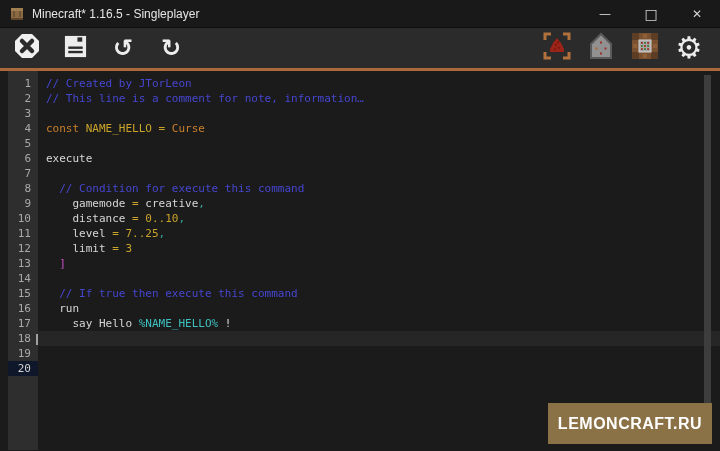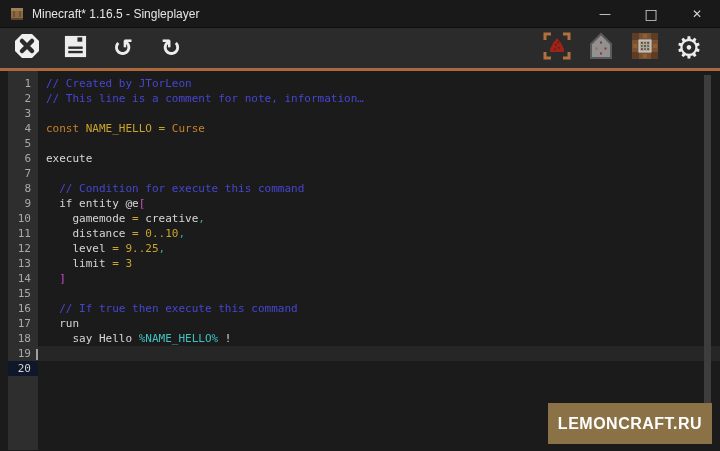--- a/index.html
+++ b/index.html
@@ -202,24 +202,23 @@
     </div>
   <div class="code-lines">
       <div class="code-row"><span style="color: rgb(70, 70, 210);">// Created by JTorLeon</span></div>
       <div class="code-row"><span style="color: rgb(70, 70, 210);">// This line is a comment for note, information…</span></div>
       <div class="code-row"></div>
       <div class="code-row"><span style="color: rgb(201, 128, 43);">const </span><span style="color: rgb(201, 164, 42);">NAME_HELLO</span><span style="color: rgb(214, 214, 214);"> </span><span style="color: rgb(201, 164, 42);">=</span><span style="color: rgb(214, 214, 214);"> </span><span style="color: rgb(201, 128, 43);">Curse</span></div>
       <div class="code-row"></div>
       <div class="code-row"><span style="color: rgb(214, 214, 214);">execute</span></div>
       <div class="code-row"></div>
       <div class="code-row"><span style="color: rgb(214, 214, 214);">  </span><span style="color: rgb(70, 70, 210);">// Condition for execute this command</span></div>
-      <div class="code-row"><span style="color: rgb(214, 214, 214);">  if entity @e</span><span style="color: rgb(201, 79, 201);">[</span></div>
       <div class="code-row"><span style="color: rgb(214, 214, 214);">    gamemode </span><span style="color: rgb(201, 164, 42);">=</span><span style="color: rgb(214, 214, 214);"> creative</span><span style="color: rgb(53, 167, 155);">,</span></div>
       <div class="code-row"><span style="color: rgb(214, 214, 214);">    distance </span><span style="color: rgb(201, 164, 42);">=</span><span style="color: rgb(214, 214, 214);"> </span><span style="color: rgb(201, 164, 42);">0..10</span><span style="color: rgb(53, 167, 155);">,</span></div>
-      <div class="code-row"><span style="color: rgb(214, 214, 214);">    level </span><span style="color: rgb(201, 164, 42);">=</span><span style="color: rgb(214, 214, 214);"> </span><span style="color: rgb(201, 164, 42);">9..25</span><span style="color: rgb(53, 167, 155);">,</span></div>
+      <div class="code-row"><span style="color: rgb(214, 214, 214);">    level </span><span style="color: rgb(201, 164, 42);">=</span><span style="color: rgb(214, 214, 214);"> </span><span style="color: rgb(201, 164, 42);">7..25</span><span style="color: rgb(53, 167, 155);">,</span></div>
       <div class="code-row"><span style="color: rgb(214, 214, 214);">    limit </span><span style="color: rgb(201, 164, 42);">=</span><span style="color: rgb(214, 214, 214);"> </span><span style="color: rgb(201, 164, 42);">3</span></div>
       <div class="code-row"><span style="color: rgb(214, 214, 214);">  </span><span style="color: rgb(201, 79, 201);">]</span></div>
       <div class="code-row"></div>
       <div class="code-row"><span style="color: rgb(214, 214, 214);">  </span><span style="color: rgb(70, 70, 210);">// If true then execute this command</span></div>
       <div class="code-row"><span style="color: rgb(214, 214, 214);">  run</span></div>
       <div class="code-row"><span style="color: rgb(214, 214, 214); text-align: right;">    say Hello </span><span style="color: rgb(63, 192, 192);">%NAME_HELLO%</span><span style="color: rgb(214, 214, 214);"> !</span></div>
       <div class="code-row active"><span class="caret"></span></div>
     </div>
   <div class="scrollbar-thumb"></div>
   <div class="watermark">

